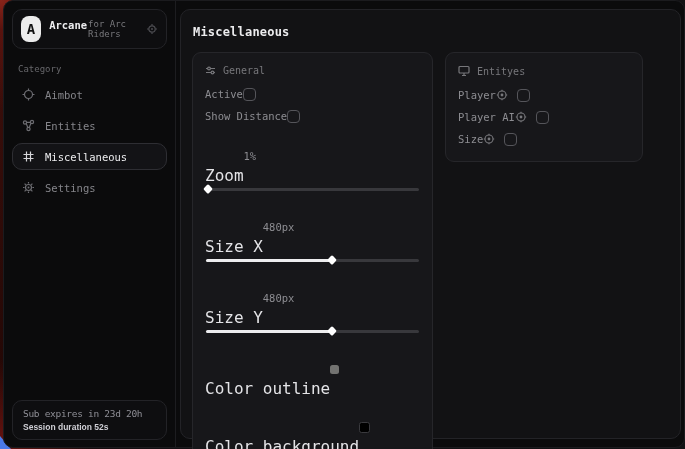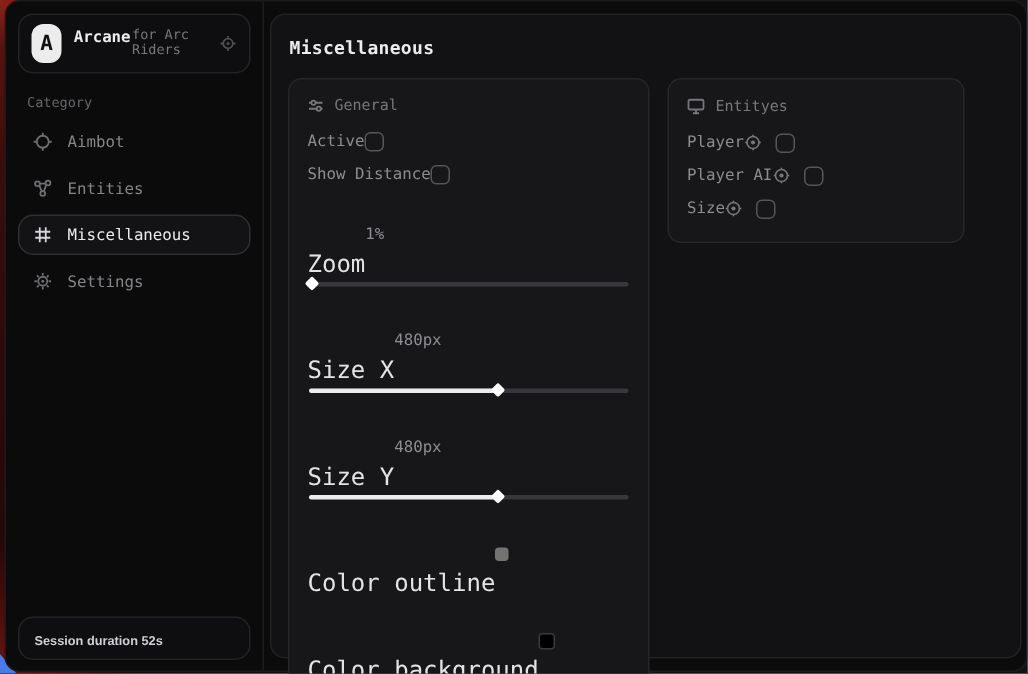--- a/index.html
+++ b/index.html
@@ -167,20 +167,21 @@
         <svg width="13" height="13" viewBox="0 0 13 13" fill="none" stroke="currentColor" stroke-width="1.2">
           <circle cx="6.5" cy="6.5" r="3"></circle>
             <circle cx="6.5" cy="6.5" r="1" fill="currentColor" stroke="none"></circle>
           <path d="M6.5 1v1.6M6.5 10.4V12M1 6.5h1.6M10.4 6.5H12M2.6 2.6l1.2 1.2M9.2 9.2l1.2 1.2M10.4 2.6L9.2 3.8M3.8 9.2l-1.2 1.2"></path>
         </svg>
       </span>
       <span>Settings</span>
     </div>
 
     <div class="sidebar-footer">
+      <div class="sub-line1">Sub expires in 23d 20h</div>
       <div class="sub-line2">Session duration 52s</div>
     </div>
   </div>
 
   <div class="main-wrap">
     <div class="main-panel">
 
       <div class="page-title">Miscellaneous</div>
 
 

